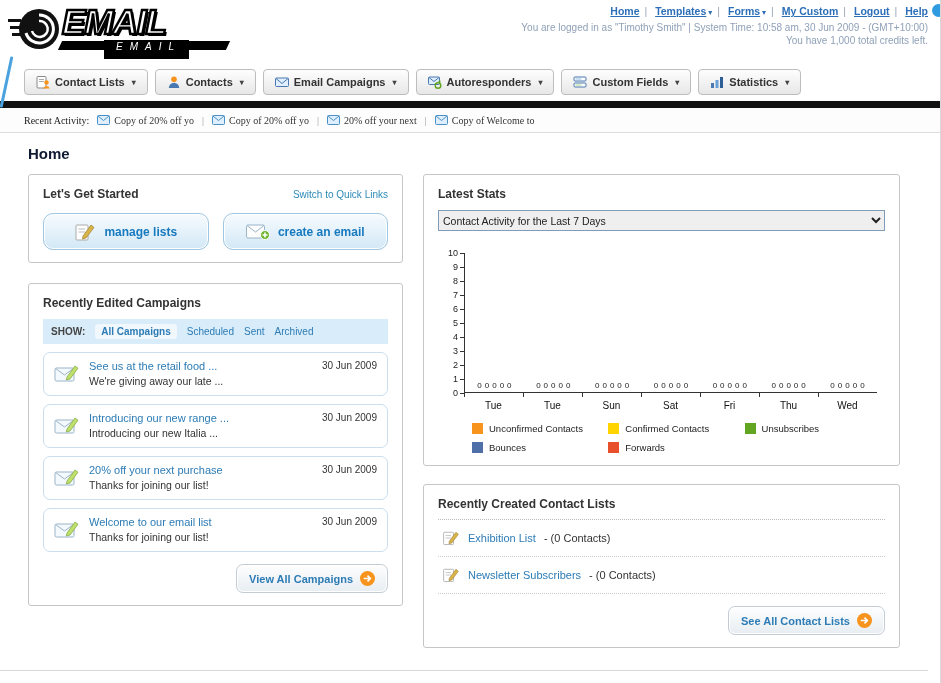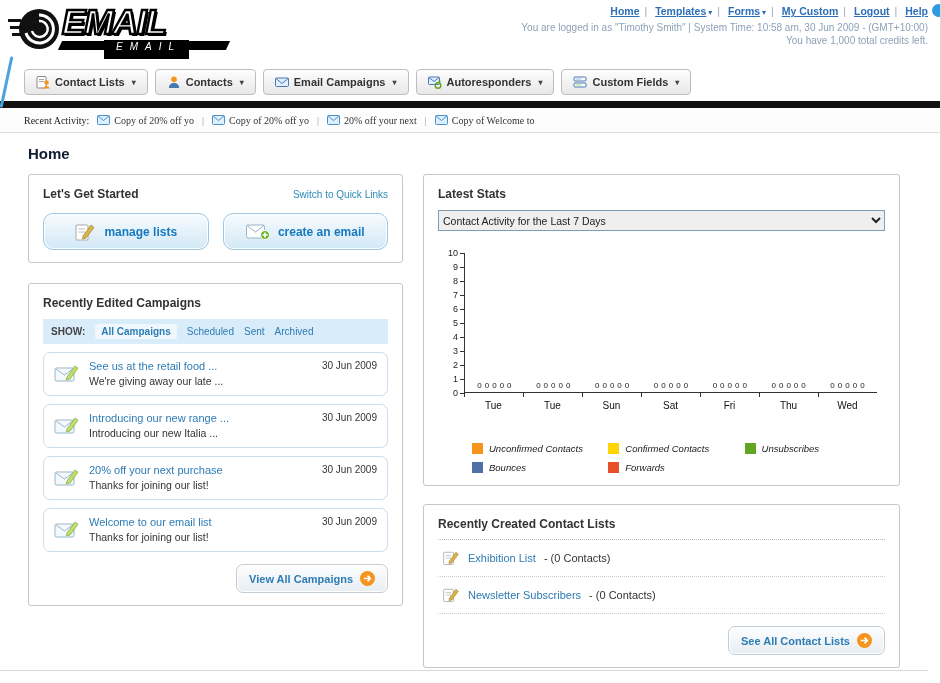--- a/index.html
+++ b/index.html
@@ -78,21 +78,21 @@
   .y-axis { width:26px; flex:none; display:flex; flex-direction:column; justify-content:space-between; height:140px;text-align:right; }
   .ytick { height:0; display:flex; align-items:center; justify-content:flex-end; gap:2px; font-size:9px; color:#222; }
   .ydash { width:4px; height:1px; background:#333; }
   .plot-wrap { flex:1; }
   .plot { position:relative; height:140px; border-left:1px solid #333; border-bottom:1px solid #333; }
   .zeros-row { position:absolute; left:0; right:0; bottom:2px; display:flex; justify-content:space-around; }
   .zero-group { display:flex; gap:3px; font-size:8px; color:#222; }
   .xticks { height:4px; background-image:linear-gradient(90deg,#333 1px,transparent 1px); background-size:calc(100%/7) 4px; }
   .x-labels { display:flex; margin-top:3px; }
   .xlab { flex:1; text-align:center; font-size:10px; color:#111; }
-  .legend { margin-top:32px; margin-left:34px; display:flex; flex-wrap:wrap; row-gap:8px;font-style:italic; }
+  .legend { margin-top:12px; margin-left:34px; display:flex; flex-wrap:wrap; row-gap:8px; }
   .legend-item { width:33%; display:flex; align-items:center; gap:6px; font-size:9.5px; color:#222; }
   .swatch { width:11px; height:11px; flex:none; }
 
   
   .lists-box { margin-top:18px; }
   .lists-box .box-title { padding-bottom:8px; border-bottom:1px dotted #bbb; }
   .list-row { display:flex; align-items:center; gap:8px; padding:9px 4px; border-bottom:1px dotted #ccc; font-size:11px; cursor:pointer; }
   .list-name { color:#2d7cb5; }
   .list-count { color:#333; }
 </style>
@@ -172,20 +172,29 @@
           <span class="caret"></span>
       </div>
       <div class="tab">
         <svg width="14" height="14" viewBox="0 0 14 14">
             <rect x="1" y="2" width="12" height="4" rx="1" fill="#fff" stroke="#4a78b0"></rect>
             <rect x="1" y="8" width="12" height="4" rx="1" fill="#fff" stroke="#4a78b0"></rect>
             <rect x="2.5" y="3.2" width="6" height="1.6" fill="#bcd7ee"></rect>
             <rect x="2.5" y="9.2" width="6" height="1.6" fill="#cde8b5"></rect>
           </svg>
         <span>Custom Fields</span>
+          <span class="caret"></span>
+      </div>
+      <div class="tab">
+        <svg width="14" height="14" viewBox="0 0 14 14">
+            <rect x="1" y="8" width="3" height="5" fill="#4a78b0"></rect>
+            <rect x="5.5" y="5" width="3" height="8" fill="#6aa0d8"></rect>
+            <rect x="10" y="2" width="3" height="11" fill="#2d5f96"></rect>
+          </svg>
+        <span>Statistics</span>
           <span class="caret"></span>
       </div>
     </div>
   </div>
   <div class="black-bar"></div>
 
   <div class="activity">
     <span class="act-label">Recent Activity:</span>
     <span class="act-item">
       <svg width="13" height="10" viewBox="0 0 13 10">

